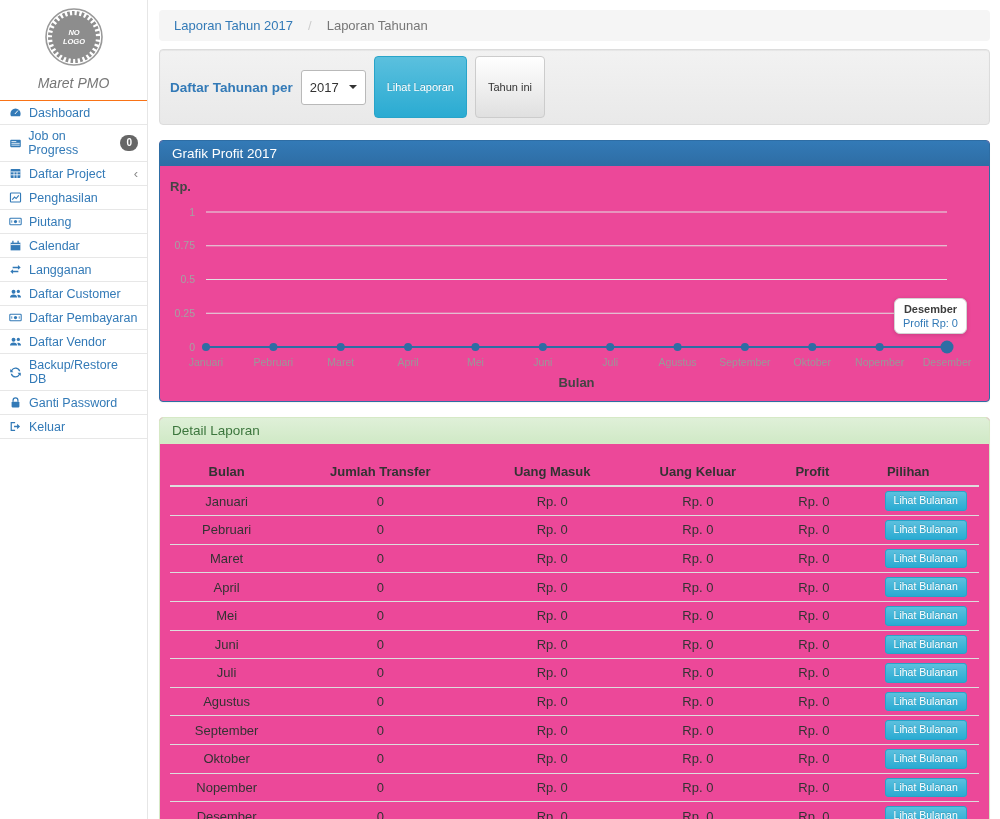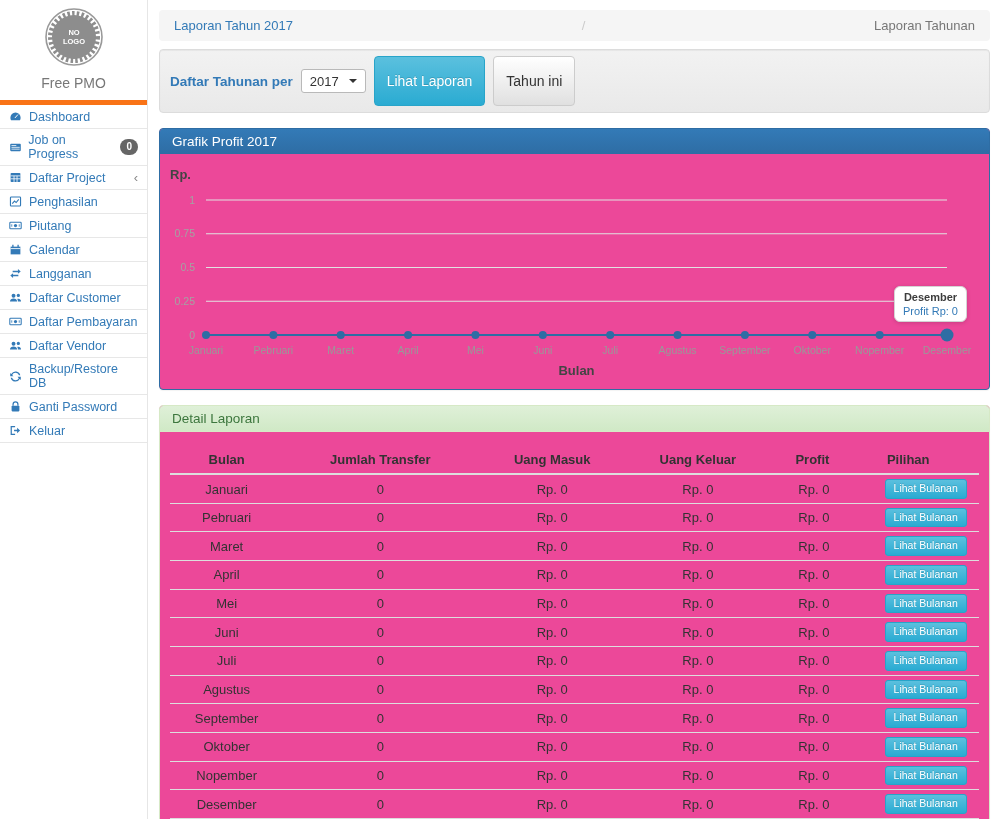--- a/index.html
+++ b/index.html
@@ -1,43 +1,43 @@
 <!DOCTYPE html>
 <html><head>
 <meta charset="utf-8">
 <style>
   * { box-sizing: border-box; }
   html,body { margin:0; padding:0; background:#fff; font-family:"Liberation Sans", sans-serif; color:#333; font-size:13px; }
   .page { display:flex; align-items:stretch; }
 
   
   .sidebar { flex:0 0 148px; width:148px; border-right:1px solid #e6e6e6; background:#fff; }
-  .brand { text-align:center; padding:7px 0 9px; border-bottom:5px solid #f97316; display:block; text-decoration:none; }
+  .brand { text-align:center; padding:7px 0 9px; border-bottom:1px solid #f97316; display:block; text-decoration:none;font-style:italic; }
   .brand-name { color:#777; font-size:14px; margin-top:5px; }
   .menu a.menu-item { display:flex; align-items:center; gap:6px; padding:4px 9px; min-height:24px;
       color:#337ab7; text-decoration:none; border-bottom:1px solid #e7e7e7; font-size:12.5px; }
   .mi-icon { width:14px; display:inline-flex; }
   .mi-icon svg { width:13px; height:13px; display:block; }
   .badge { margin-left:auto; background:#666; color:#fff; border-radius:10px; font-size:10px; font-weight:bold; padding:3px 6px; line-height:1; }
   .chev { margin-left:auto; color:#888; font-size:13px; line-height:1; }
 
   
   .content { flex:1; padding:10px 10px 0 11px; min-width:0; }
-  .breadcrumb { background:#f5f5f5; border-radius:4px; padding:8px 15px; margin:0 0 8px; list-style:none; display:flex; gap:4px; color:#777;justify-content:space-between; }
+  .breadcrumb { background:#f5f5f5; border-radius:4px; padding:8px 15px; margin:0 0 8px; list-style:none; display:flex; gap:15px; color:#777; }
   .breadcrumb a { color:#337ab7; text-decoration:none; }
   .breadcrumb .sep { color:#ccc; }
 
   .well { background:linear-gradient(to bottom,#f2f2f2,#e9e9e9); border:1px solid #dcdcdc; border-radius:4px;
       padding:6px 10px; margin-bottom:15px; display:flex; align-items:center; gap:8px; box-shadow:inset 0 1px 1px rgba(0,0,0,.05); }
   .filter-label { color:#337ab7; font-weight:bold; font-size:13.5px; }
-  .select-box { background:#fff; border:1px solid #b9b9b9; border-radius:3px; padding:0 8px; height:24px;
+  .select-box { background:#fff; border:1px solid #b9b9b9; border-radius:3px; padding:0 8px; height:35px;
       display:inline-flex; align-items:center; gap:10px; cursor:pointer; }
   .caret { width:0; height:0; border-left:4px solid transparent; border-right:4px solid transparent; border-top:4px solid #333; }
 
-  .btn { border-radius:4px; font-size:14px; padding:15px 12px; border:1px solid transparent; cursor:pointer; font-family:inherit; line-height:1.3; }
+  .btn { border-radius:4px; font-size:11px; padding:23px 12px; border:1px solid transparent; cursor:pointer; font-family:inherit; line-height:1.3; }
   .btn-info { background:linear-gradient(to bottom,#5bc0de,#2aabd2); color:#fff; border-color:#28a4c9; text-shadow:0 -1px 0 rgba(0,0,0,.15); }
   .btn-default { background:linear-gradient(to bottom,#ffffff,#e0e0e0); color:#333; border-color:#ccc; }
   .btn-xs { padding:2px 8px; font-size:10.5px; border-radius:3px;margin-left:35px; }
 
   .panel { border-radius:4px; margin-bottom:15px; box-shadow:0 1px 1px rgba(0,0,0,.05); background:#ec4899; }
   .panel-heading { padding:5px 12px; font-size:13.5px; border-radius:3px 3px 0 0; }
   .panel-primary { border:1px solid #2e6da4; }
   .panel-primary .panel-heading { background:linear-gradient(to bottom,#337ab7,#2e6da4); color:#fff; }
   .panel-success { border:1px solid #d6e9c6; }
   .panel-success .panel-heading { background:linear-gradient(to bottom,#dff0d8,#d0e9c6); color:#3c763d; border-bottom:1px solid #d6e9c6; }
@@ -67,21 +67,21 @@
 
   <aside class="sidebar">
     <a class="brand">
       <svg width="60" height="60" viewBox="0 0 60 60">
         <circle cx="30" cy="30" r="28" fill="#fff" stroke="#999" stroke-width="1.6"></circle>
         <circle cx="30" cy="30" r="23.5" fill="none" stroke="#8d8d8d" stroke-width="5" stroke-dasharray="2.5 2.2"></circle>
         <circle cx="30" cy="30" r="22" fill="#8d8d8d"></circle>
         <text x="30" y="28" text-anchor="middle" font-size="7.5" font-weight="bold" fill="#fff">NO</text>
         <text x="30" y="37" text-anchor="middle" font-size="7.5" font-weight="bold" fill="#fff">LOGO</text>
       </svg>
-      <div class="brand-name">Free PMO</div>
+      <div class="brand-name">Maret PMO</div>
     </a>
     <nav class="menu" id="sidebar-menu">
         <a class="menu-item">
           <span class="mi-icon">
             <svg viewBox="0 0 16 16" fill="currentColor">
               <path d="M8 3.2A6.3 6.3 0 0 0 1.7 9.5c0 1.2.33 2.3.9 3.2h10.8c.57-.9.9-2 .9-3.2A6.3 6.3 0 0 0 8 3.2z"></path>
               <path d="M7.3 9.8L11 5.6" stroke="#fff" stroke-width="1.2" fill="none"></path>
             </svg>
           </span>
           <span>Dashboard</span>

